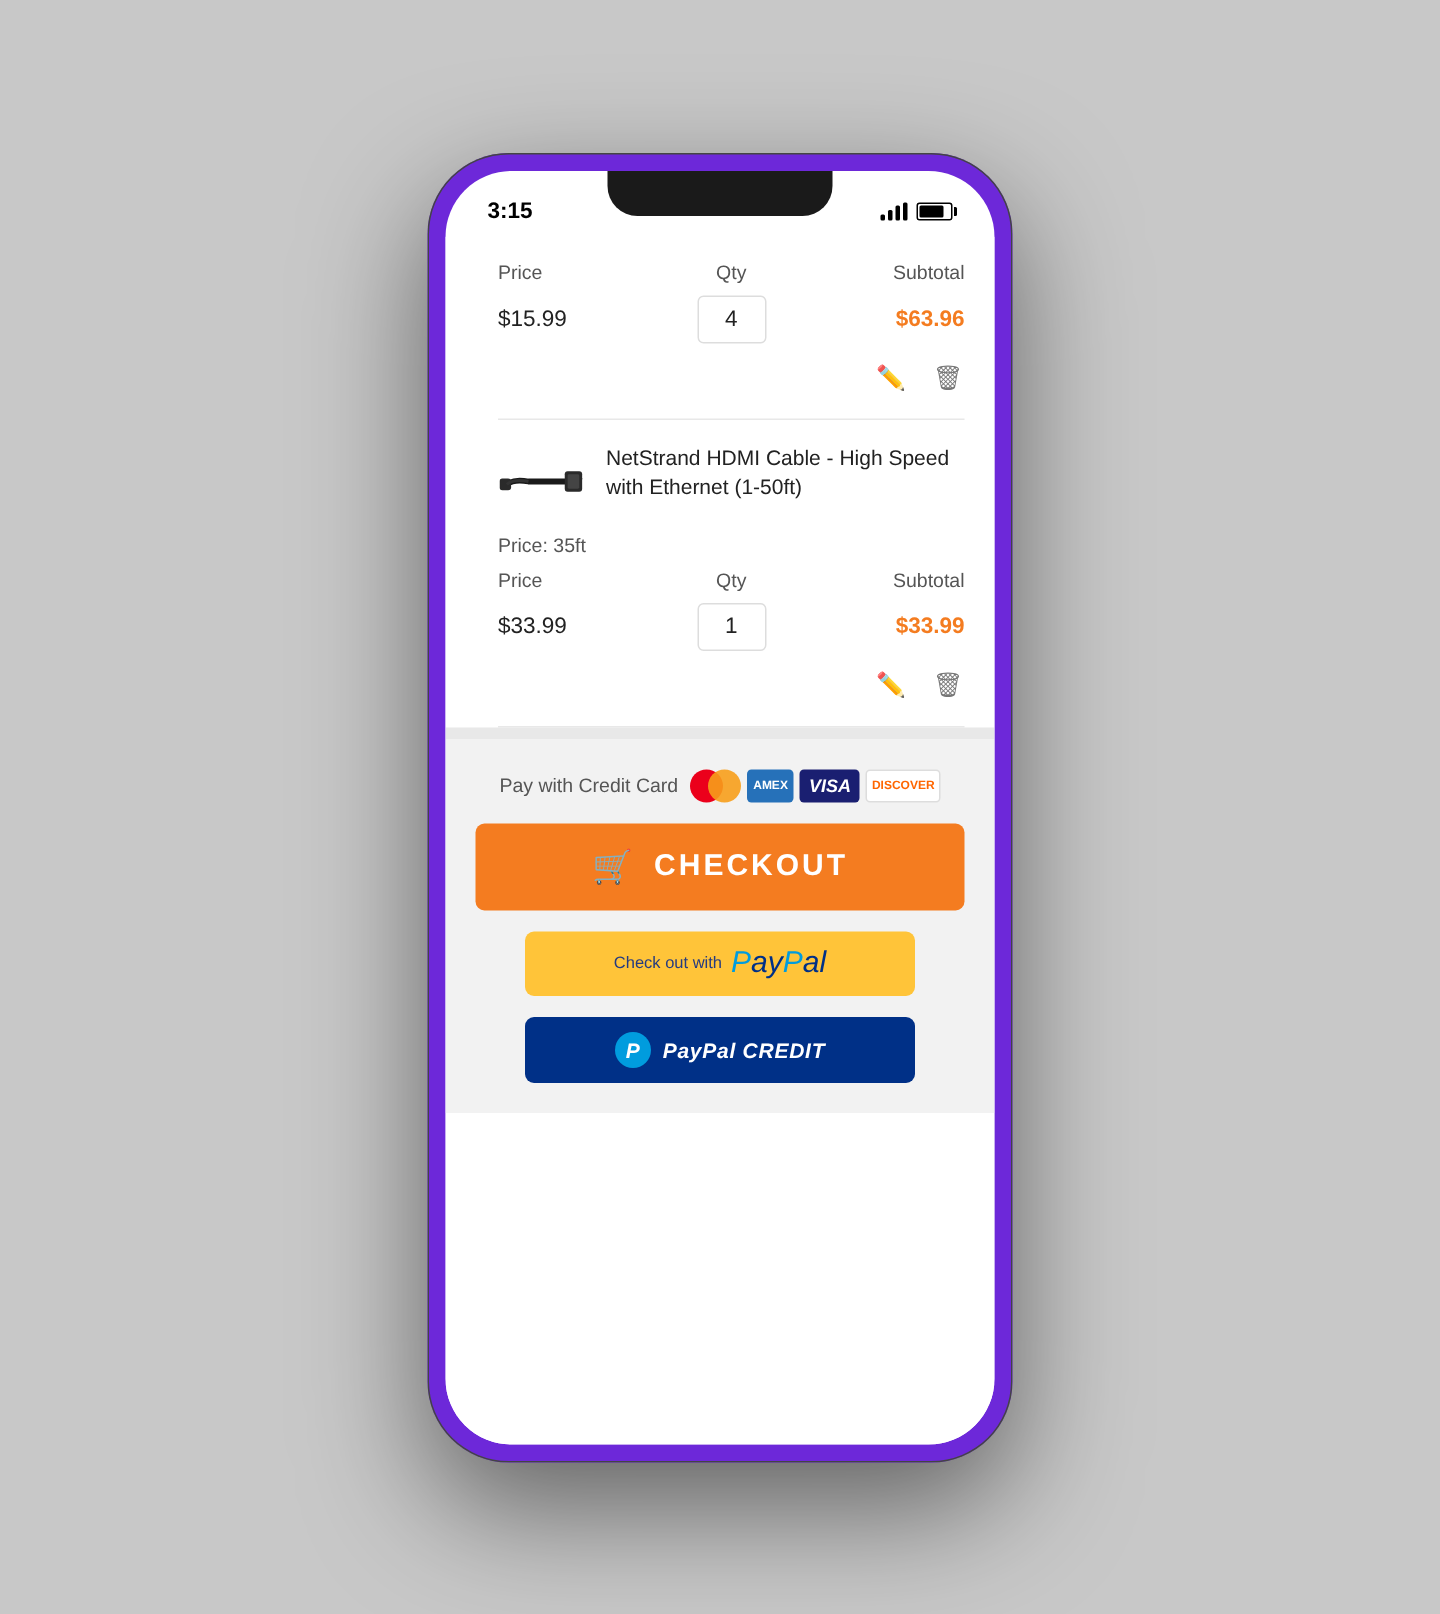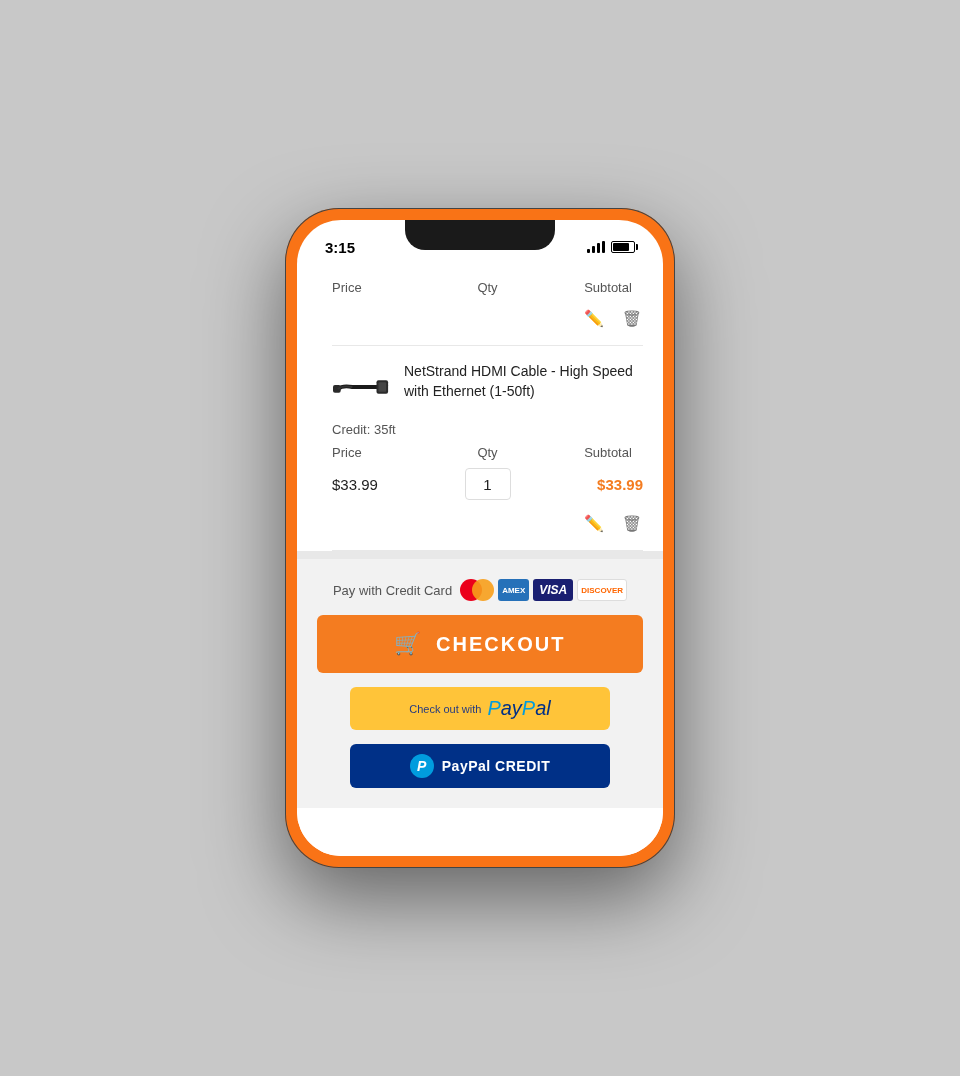--- a/index.html
+++ b/index.html
@@ -8,22 +8,22 @@
       display: flex;
       align-items: center;
       justify-content: center;
       min-height: 1076px;
       width: 960px;
       font-family: -apple-system, BlinkMacSystemFont, 'Helvetica Neue', Arial, sans-serif;
     }
 
     .phone-outer {
       width: 390px;
-      height: 660px;
-      background: #f97316;
+      height: 873px;
+      background: #6d28d9;
       border-radius: 54px;
       padding: 12px;
       box-shadow: 0 30px 80px rgba(0,0,0,0.5), inset 0 0 0 1px #444;
       position: relative;
     }
 
     .phone-inner {
       width: 100%;
       height: 100%;
       background: #fff;
@@ -175,21 +175,21 @@
       margin-bottom: 8px;
     }
 
     .col-header {
       font-size: 13px;
       color: #555;
       text-align: center;
     }
     .col-header.price { min-width: 70px; text-align: left; }
     .col-header.qty { min-width: 60px; text-align: center; }
-    .col-header.subtotal { min-width: 70px; text-align: center; }
+    .col-header.subtotal { min-width: 70px; text-align: right; }
 
     .col-value {
       font-size: 15px;
       color: #222;
       text-align: center;
     }
     .col-value.price { min-width: 70px; text-align: left; }
     .col-value.qty-box {
       min-width: 60px;
       text-align: center;
@@ -318,20 +318,21 @@
       align-items: center;
       justify-content: center;
       font-size: 14px;
       font-weight: 700;
       font-style: italic;
       color: #fff;
     }
     .paypal-credit-text {
       font-size: 14px;
       font-weight: 700;
+      font-style: italic;
       color: #fff;
       letter-spacing: 0.5px;
     }
 
     
     .section-divider {
       height: 8px;
       background: #e8e8e8;
     }
   </style>
@@ -361,20 +362,27 @@
     <div class="phone-content">
 
       <div class="cart-section">
         <div class="cart-item">
 
           <div class="price-row">
             <span class="col-header price">Price</span>
             <span class="col-header qty">Qty</span>
             <span class="col-header subtotal">Subtotal</span>
           </div>
+          <div class="price-row">
+            <span class="col-value price">$15.99</span>
+            <div class="col-value qty-box">
+              <input class="qty-input" type="text" value="4" style="">
+            </div>
+            <span class="col-value subtotal">$63.96</span>
+          </div>
           <div class="item-actions">
             <div class="action-icon">✏️</div>
             <div class="action-icon">🗑</div>
           </div>
         </div>
       </div>
 
       <div class="cart-section">
         <div class="cart-item">
           <div class="item-header">
@@ -389,21 +397,21 @@
 
                 <rect x="0" y="18" width="8" height="8" rx="2" fill="#2a2a2a"></rect>
 
                 <path d="M5 22 Q10 18 20 20" stroke="#333" stroke-width="2" fill="none"></path>
               </svg>
             </div>
             <div class="item-title">NetStrand HDMI Cable - High Speed with Ethernet (1-50ft)</div>
           </div>
 
           <div class="item-detail">
-            <span>Credit:</span>
+            <span>Price:</span>
             <span>35ft</span>
           </div>
 
           <div class="price-row">
             <span class="col-header price">Price</span>
             <span class="col-header qty">Qty</span>
             <span class="col-header subtotal">Subtotal</span>
           </div>
           <div class="price-row">
             <span class="col-value price">$33.99</span>

